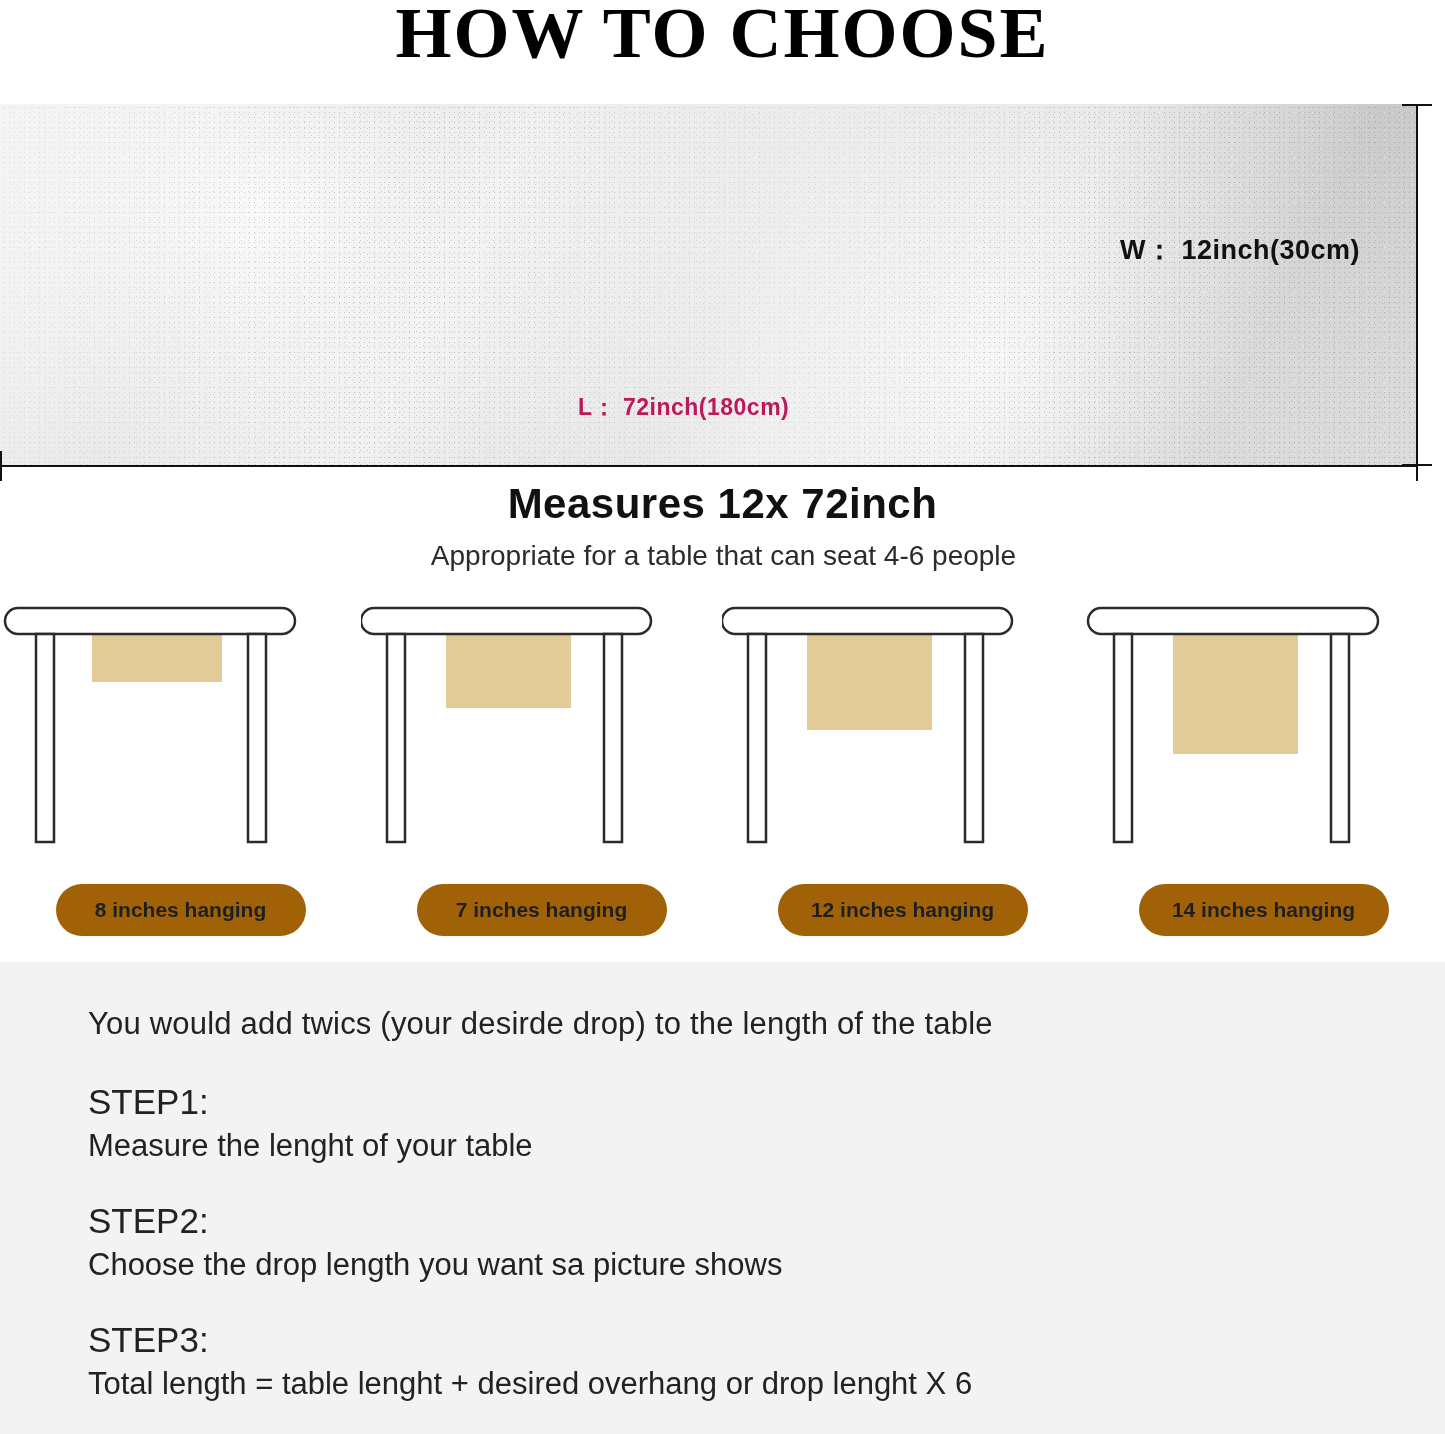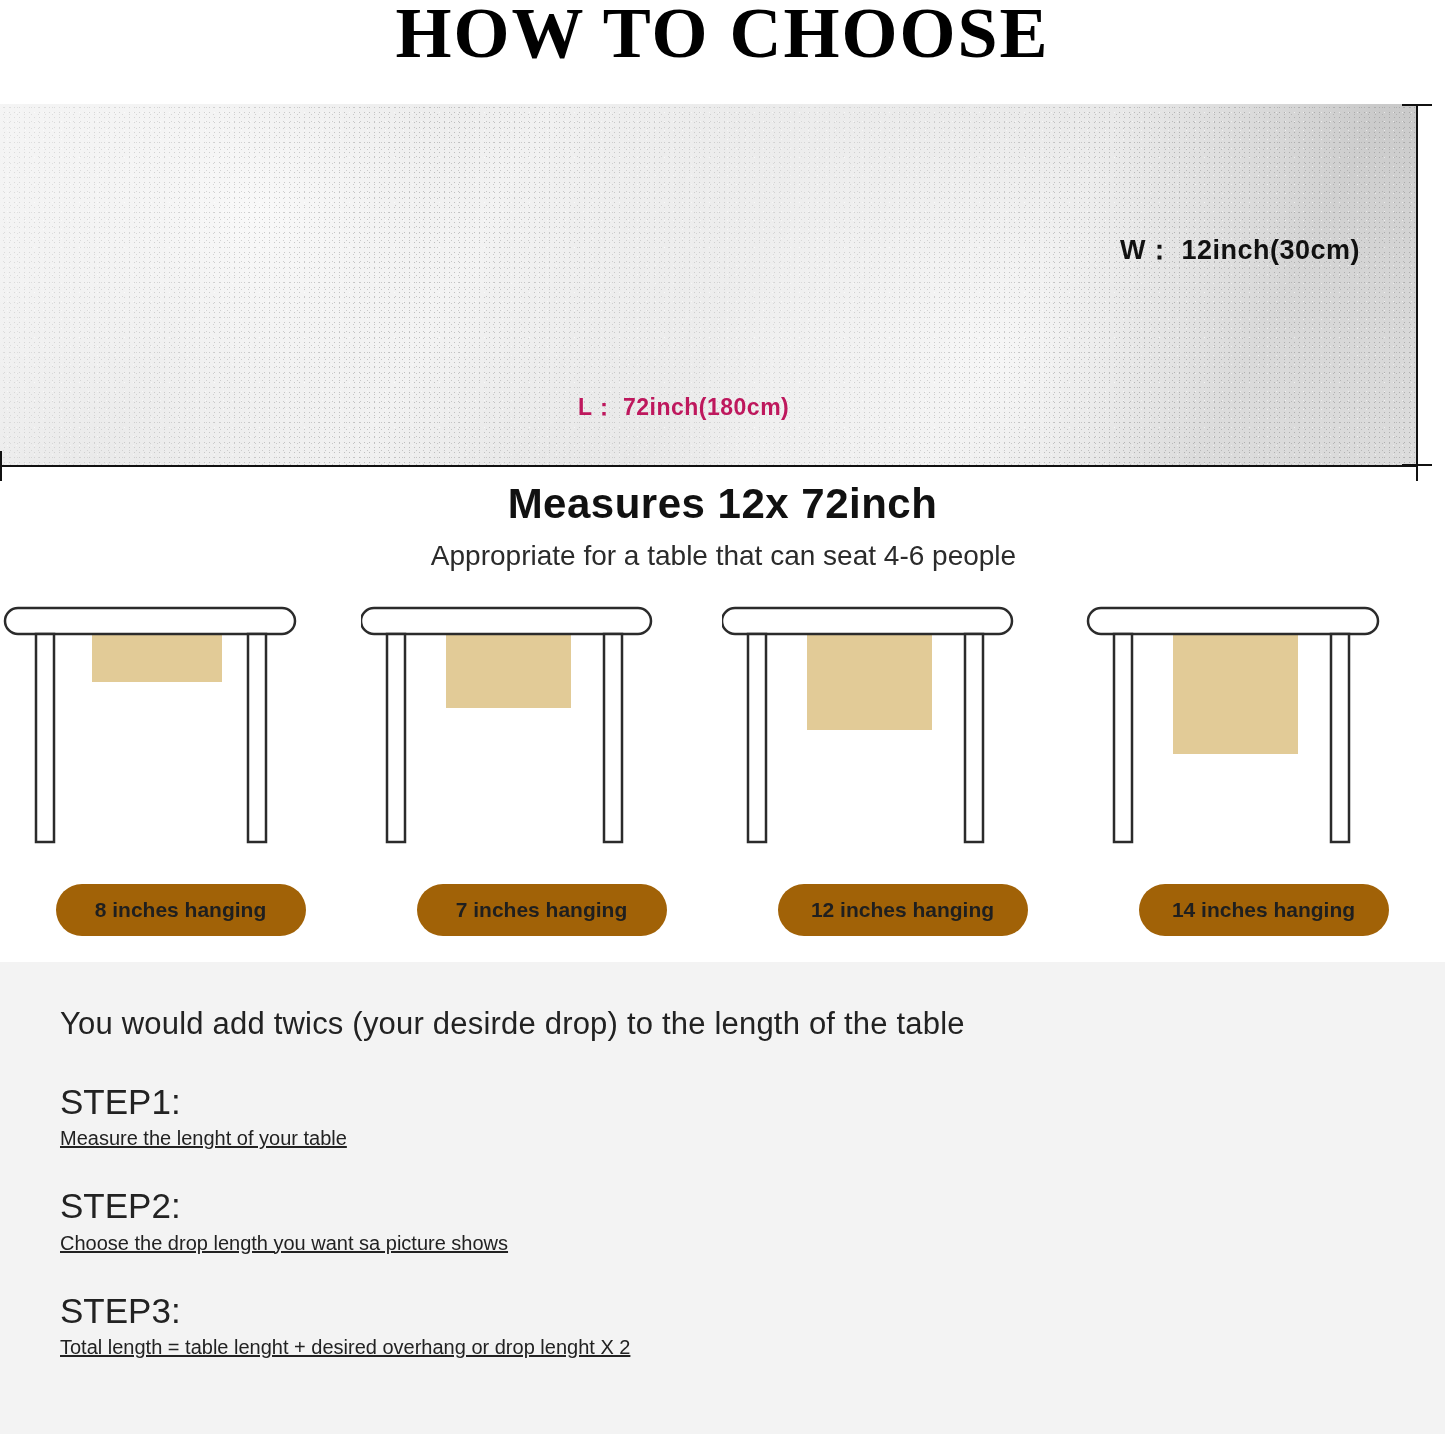--- a/index.html
+++ b/index.html
@@ -195,39 +195,38 @@
   
   .steps {
     position: absolute;
     left: 0;
     top: 962px;
     width: 1445px;
     height: 472px;
     background: #f3f3f3;
   }
   .steps-inner {
-    padding: 38px 70px 0 60px;
+    padding: 38px 70px 0 88px;
   }
   .step-line {
     font-size: 31px;
     color: #222;
     line-height: 1.55;
     letter-spacing: .2px;
   }
   .step-head {
     margin-top: 30px;
     font-size: 35px;
     color: #222;
     line-height: 1.35;
   }
   .step-body {
-    font-size: 20px;
+    font-size: 31px;
     color: #222;
     line-height: 1.35;
-    text-decoration: underline;
   }
   .intro {
     margin-bottom: 6px;
   }
 </style>
 </head>
 <body>
 
 <div class="title">HOW TO CHOOSE</div>
 
@@ -310,15 +309,15 @@
   <div class="steps-inner">
     <div class="step-line intro">You would add twics (your desirde drop) to the length of the table</div>
 
     <div class="step-head">STEP1:</div>
     <div class="step-body">Measure the lenght of your table</div>
 
     <div class="step-head">STEP2:</div>
     <div class="step-body">Choose the drop length you want sa picture shows</div>
 
     <div class="step-head">STEP3:</div>
-    <div class="step-body">Total length = table lenght + desired overhang or drop lenght X 2</div>
+    <div class="step-body">Total length = table lenght + desired overhang or drop lenght X 6</div>
   </div>
 </div>
 
 </body></html>

